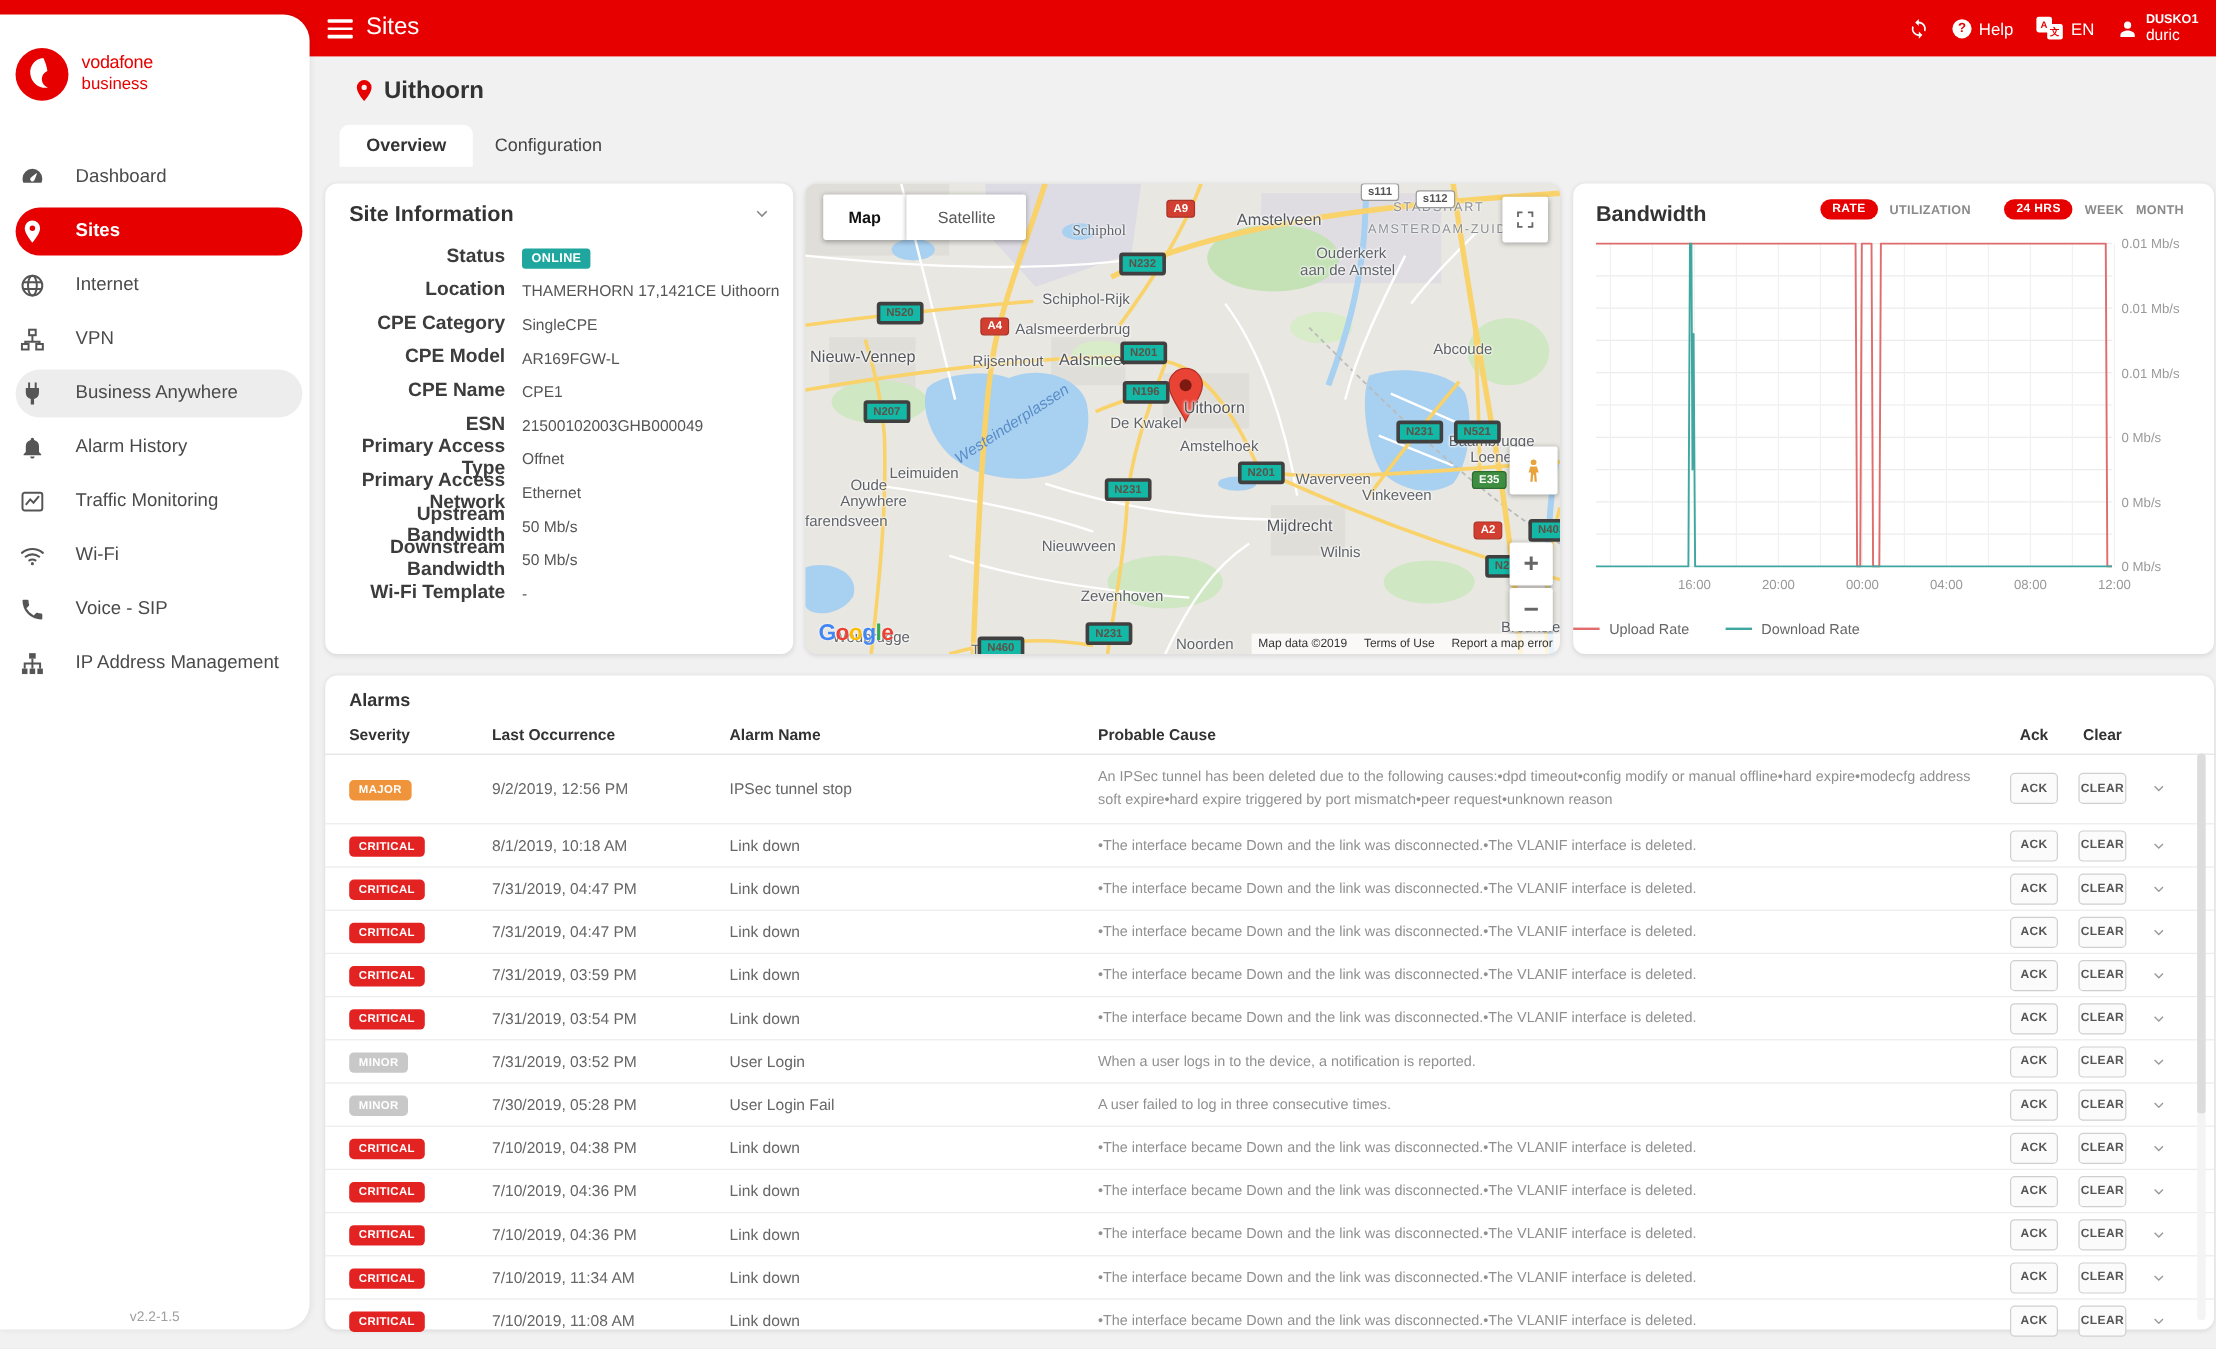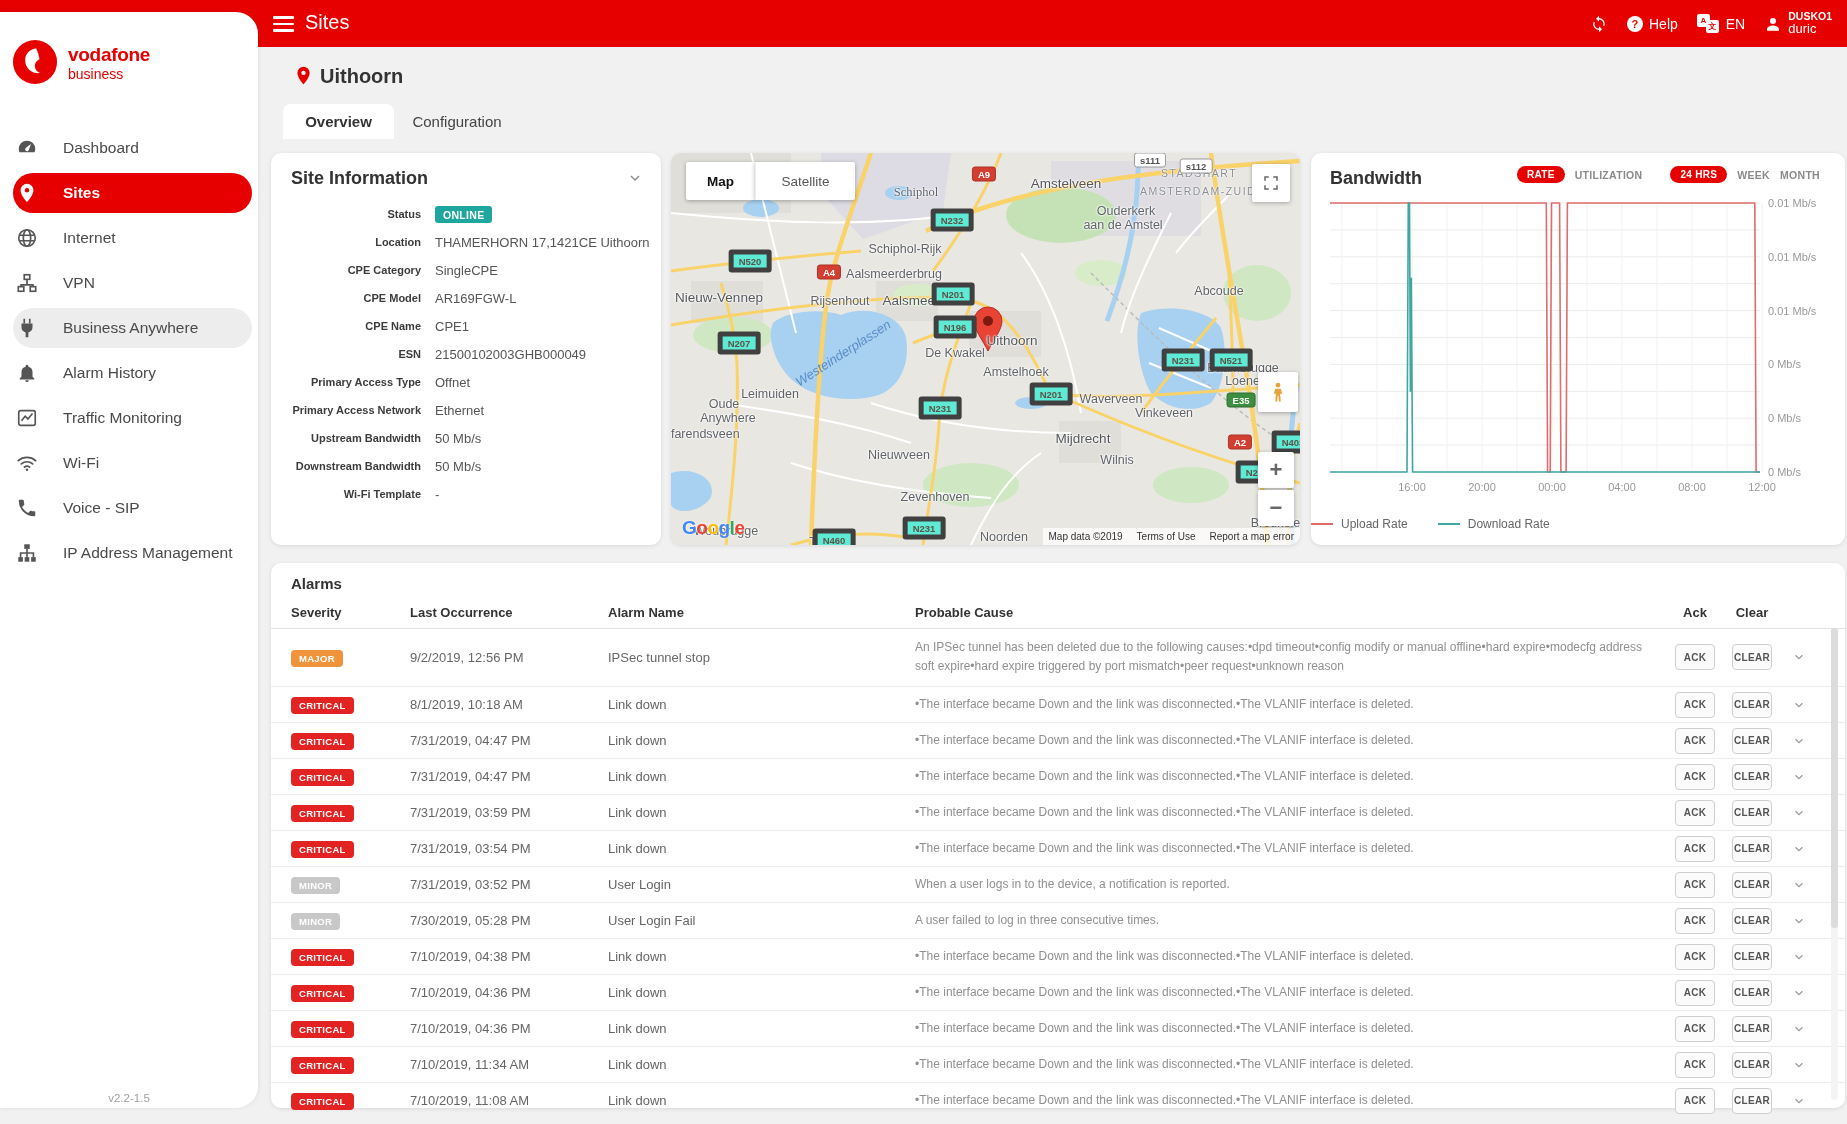--- a/index.html
+++ b/index.html
@@ -16,21 +16,21 @@
   .lang-ic{position:relative;width:23px;height:19px;}
   .lang-sq{position:absolute;width:13px;height:13px;background:#fff;border-radius:2px;color:#e60000;font-size:8px;font-weight:bold;display:flex;align-items:center;justify-content:center;}
   .user-txt{line-height:1.05;}
   .user-txt .l1{font-size:10.5px;font-weight:bold;}
   .user-txt .l2{font-size:13px;}
   
   .sidebar{position:absolute;left:0;top:12px;width:258px;height:1096px;background:#fff;border-radius:0 22px 22px 0;box-shadow:1px 0 5px rgba(0,0,0,.07);z-index:3;}
   .brand{position:absolute;left:12px;top:27px;display:flex;gap:10px;}
   .voda-circle{width:46px;height:46px;}
   .brand-text{padding-top:5px;color:#e60000;}
-  .brand-text .b1{font-size:19px;font-weight:bold;letter-spacing:-.3px;}
+  .brand-text .b1{font-size:15px;font-weight:normal;letter-spacing:-.3px;}
   .brand-text .b2{font-size:14px;margin-top:0px;}
   .nav{position:absolute;left:0;top:113px;width:258px;}
   .nav-item{position:relative;height:45px;display:flex;align-items:center;padding-left:16px;gap:25px;color:#4a4a4a;font-size:15.5px;cursor:pointer;}
   .nav-item .nico{position:relative;width:22px;height:22px;color:#555;z-index:1;}
   .nav-item .nlabel{position:relative;z-index:1;}
   .nav-item .pill{position:absolute;left:13px;right:6px;top:2.5px;bottom:2.5px;border-radius:20px;}
   .nav-item.active .pill{background:#e60000;}
   .nav-item.active .nlabel{color:#fff;font-weight:bold;}
   .nav-item.active .nico{color:#fff;}
   .nav-item.hover-state .pill{background:#ededed;}
@@ -44,32 +44,32 @@
   
   .card{position:absolute;background:#fff;border-radius:10px;box-shadow:0 1px 4px rgba(0,0,0,.10);}
   .card-info{left:271px;top:153px;width:390px;height:392px;}
   .card-map{left:671px;top:153px;width:629px;height:392px;overflow:hidden;background:#e9e7e2;}
   .card-bw{left:1311px;top:153px;width:534px;height:392px;}
   .card-alarms{left:271px;top:563px;width:1574px;height:545px;}
   .card-title{position:absolute;left:20px;top:15px;font-size:18px;font-weight:600;color:#333;}
   
   .info-rows{position:absolute;left:0;top:47px;width:390px;}
   .info-row{height:28px;display:flex;align-items:center;}
-  .info-label{width:150px;text-align:right;font-size:11px;font-weight:bold;color:#3c3c3c;flex:none;}
+  .info-label{width:150px;text-align:right;font-size:16px;font-weight:bold;color:#3c3c3c;flex:none;}
   .info-value{margin-left:14px;font-size:13px;color:#555;}
   .badge-online{background:#1fa69e;color:#fff;font-size:10.5px;font-weight:bold;padding:2.5px 8px;border-radius:3px;letter-spacing:.3px;}
   .panel-chev{position:absolute;right:18px;top:17px;width:16px;height:16px;color:#888;cursor:pointer;}
   
   .map-svg{position:absolute;left:0;top:0;}
   .town{position:absolute;transform:translate(-50%,-50%);font-size:12.5px;color:#5f6368;white-space:nowrap;text-shadow:0 0 2px #fff,0 0 2px #fff,0 0 3px #fff;}
   .town.big{font-size:13.5px;color:#53575c;}
   .area{position:absolute;transform:translate(-50%,-50%);font-size:10.5px;letter-spacing:1.5px;color:#8a8f94;white-space:nowrap;text-shadow:0 0 2px #fff,0 0 2px #fff;}
   .water-label{position:absolute;transform:translate(-50%,-50%) rotate(-33deg);font-style:italic;font-size:13px;color:#5a8dc8;white-space:nowrap;}
   .rbadge{position:absolute;transform:translate(-50%,-50%);font-size:9.5px;font-weight:bold;padding:1px 5px;border-radius:3px;white-space:nowrap;}
-  .rbadge.yellow{background:#5eead4;color:#5b5347;border:5px solid #404040;}
+  .rbadge.yellow{background:#14b8a6;color:#5b5347;border:3px solid #404040;}
   .rbadge.red{background:#d23f31;color:#fff;border:1px solid #a93327;}
   .rbadge.green{background:#3e8e41;color:#fff;border:1px solid #2d6b30;}
   .rbadge.s{background:#fff;color:#555;border:1px solid #999;}
   .map-btn{position:absolute;top:9px;height:38px;background:#fff;box-shadow:0 1px 4px rgba(0,0,0,.3);display:flex;align-items:center;justify-content:center;font-size:13.5px;cursor:pointer;}
   .map-btn.map{left:15px;width:69px;color:#111;font-weight:600;border-radius:2px 0 0 2px;}
   .map-btn.sat{left:84px;width:99px;color:#565656;border-radius:0 2px 2px 0;border-left:1px solid #eee;}
   .map-ctl{position:absolute;background:#fff;box-shadow:0 1px 4px rgba(0,0,0,.3);border-radius:2px;display:flex;align-items:center;justify-content:center;cursor:pointer;}
   .fullscreen-btn{left:581px;top:11px;width:38px;height:38px;}
   .pegman-btn{left:587px;top:219px;width:40px;height:40px;}
   .zoom-in-btn{left:587px;top:299px;width:36px;height:36px;color:#666;font-size:22px;font-weight:bold;}

